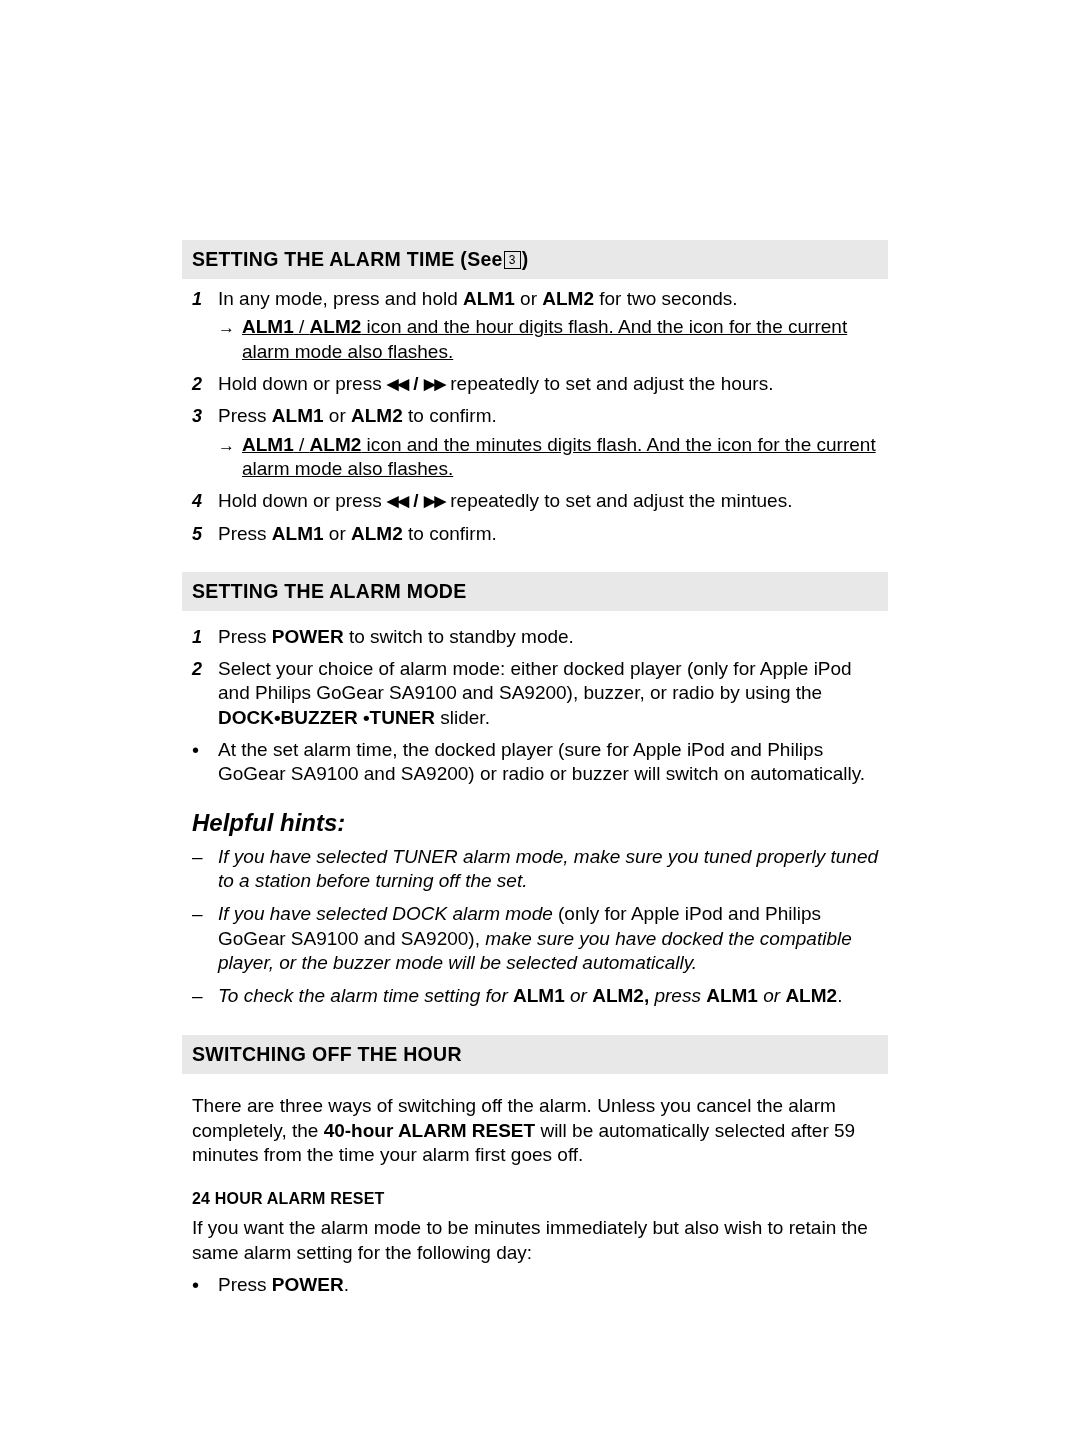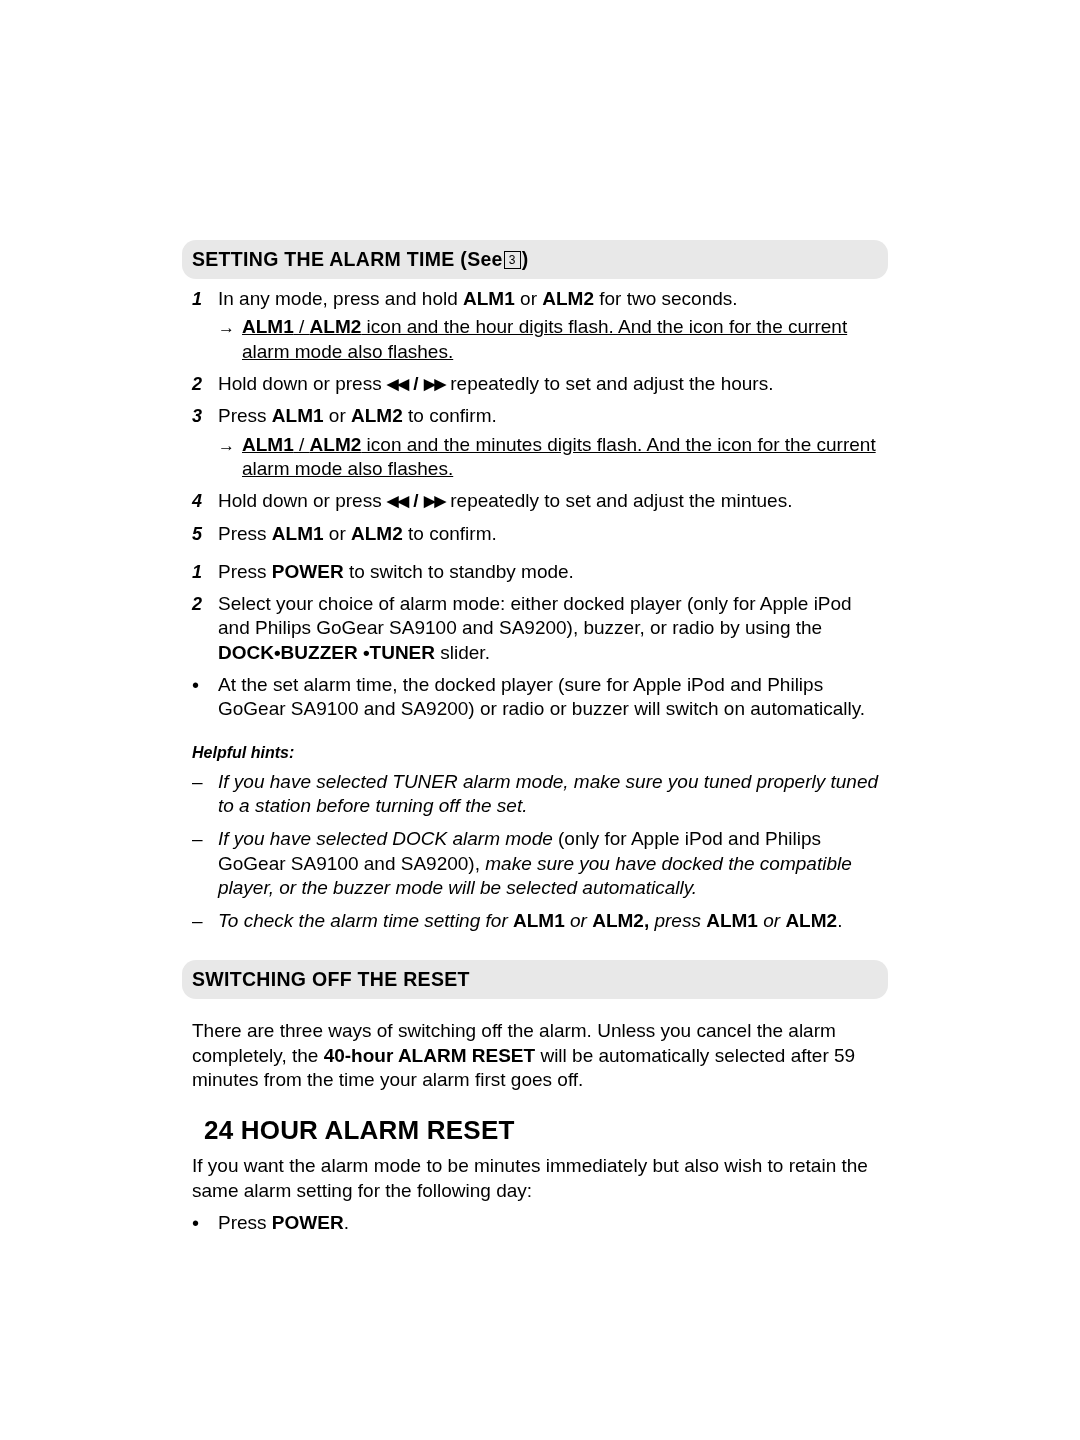--- a/index.html
+++ b/index.html
@@ -32,21 +32,20 @@
   
   .section-bar {
     background: #e8e8e8;
     font-weight: bold;
     font-size: 19.5px;
     letter-spacing: 0.3px;
     padding: 8px 0 8px 10px;
     margin: 0 0 8px -10px;
     width: 696px;
     box-sizing: content-box;
-    border-radius: 14px;
   }
   .section-bar .see-box {
     display: inline-block;
     border: 1px solid #000;
     font-size: 12px;
     font-weight: normal;
     line-height: 1;
     padding: 2px 4px;
     vertical-align: 2px;
     margin: 0 1px;
@@ -95,21 +94,21 @@
   }
   .sub .txt {
     flex: 1 1 auto;
     text-decoration: underline;
   }
   b { font-weight: bold; }
 
   .hint-title {
     font-weight: bold;
     font-style: italic;
-    font-size: 16px;
+    font-size: 24px;
     margin-top: 22px;
   }
   .hint {
     display: flex;
     align-items: flex-start;
     font-size: 19px;
     line-height: 1.3;
     font-style: italic;
     margin-top: 8px;
   }
@@ -122,24 +121,23 @@
   }
   .hint .txt .roman { font-style: normal; }
 
   .para {
     font-size: 19px;
     line-height: 1.3;
     margin-top: 14px;
   }
   .subhead {
     font-weight: bold;
-    font-size: 26px;
+    font-size: 16px;
     margin-top: 22px;
     letter-spacing: 0.2px;
-    margin-left: 12px;
   }
   .mt14 { margin-top: 14px; }
   .mt20 { margin-top: 20px; }
   .mt8  { margin-top: 8px; }
   .gap-before-bar { margin-top: 26px; }
 
   .nav-glyph {
     font-size: 15px;
     letter-spacing: -1px;
     vertical-align: 1px;
@@ -180,20 +178,23 @@
       <div class="step">
         <span class="num">4</span>
         <span class="txt">Hold down or press <b class="nav-glyph">◀◀</b> <b>/</b> <b class="nav-glyph">▶▶</b> repeatedly to set and adjust the mintues.</span>
       </div>
       <div class="step">
         <span class="num">5</span>
         <span class="txt">Press <b>ALM1</b> or <b>ALM2</b> to confirm.</span>
       </div>
     </div>
 
+    <div class="section-bar gap-before-bar">
+      <span class="thin">SETTING THE ALARM MODE</span>
+    </div>
 
     <div>
       <div class="step mt14">
         <span class="num">1</span>
         <span class="txt">Press <b>POWER</b> to switch to standby mode.</span>
       </div>
       <div class="step">
         <span class="num">2</span>
         <span class="txt">Select your choice of alarm mode: either docked player (only for Apple iPod and Philips GoGear SA9100 and SA9200), buzzer, or radio by using the <b>DOCK•BUZZER •TUNER</b> slider.</span>
       </div>
@@ -214,21 +215,21 @@
         <span class="dash">–</span>
         <span class="txt">If you have selected DOCK alarm mode <span class="roman">(only for Apple iPod and Philips GoGear SA9100 and SA9200),</span> make sure you have docked the compatible player, or the buzzer mode will be selected automatically.</span>
       </div>
       <div class="hint">
         <span class="dash">–</span>
         <span class="txt">To check the alarm time setting for <b class="roman">ALM1</b> or <b class="roman">ALM2,</b> press <b class="roman">ALM1</b> or <b class="roman">ALM2</b><span class="roman">.</span></span>
       </div>
     </div>
 
     <div class="section-bar gap-before-bar">
-      <span class="thin">SWITCHING OFF THE RESET</span>
+      <span class="thin">SWITCHING OFF THE HOUR</span>
     </div>
 
     <div class="para mt20">There are three ways of switching off the alarm. Unless you cancel the alarm completely, the <b>40-hour ALARM RESET</b> will be automatically selected after 59 minutes from the time your alarm first goes off.</div>
 
     <div class="subhead">24 HOUR ALARM RESET</div>
 
     <div class="para mt8">If you want the alarm mode to be minutes immediately but also wish to retain the same alarm setting for the following day:</div>
 
     <div class="step mt8">
       <span class="bullet">•</span>

